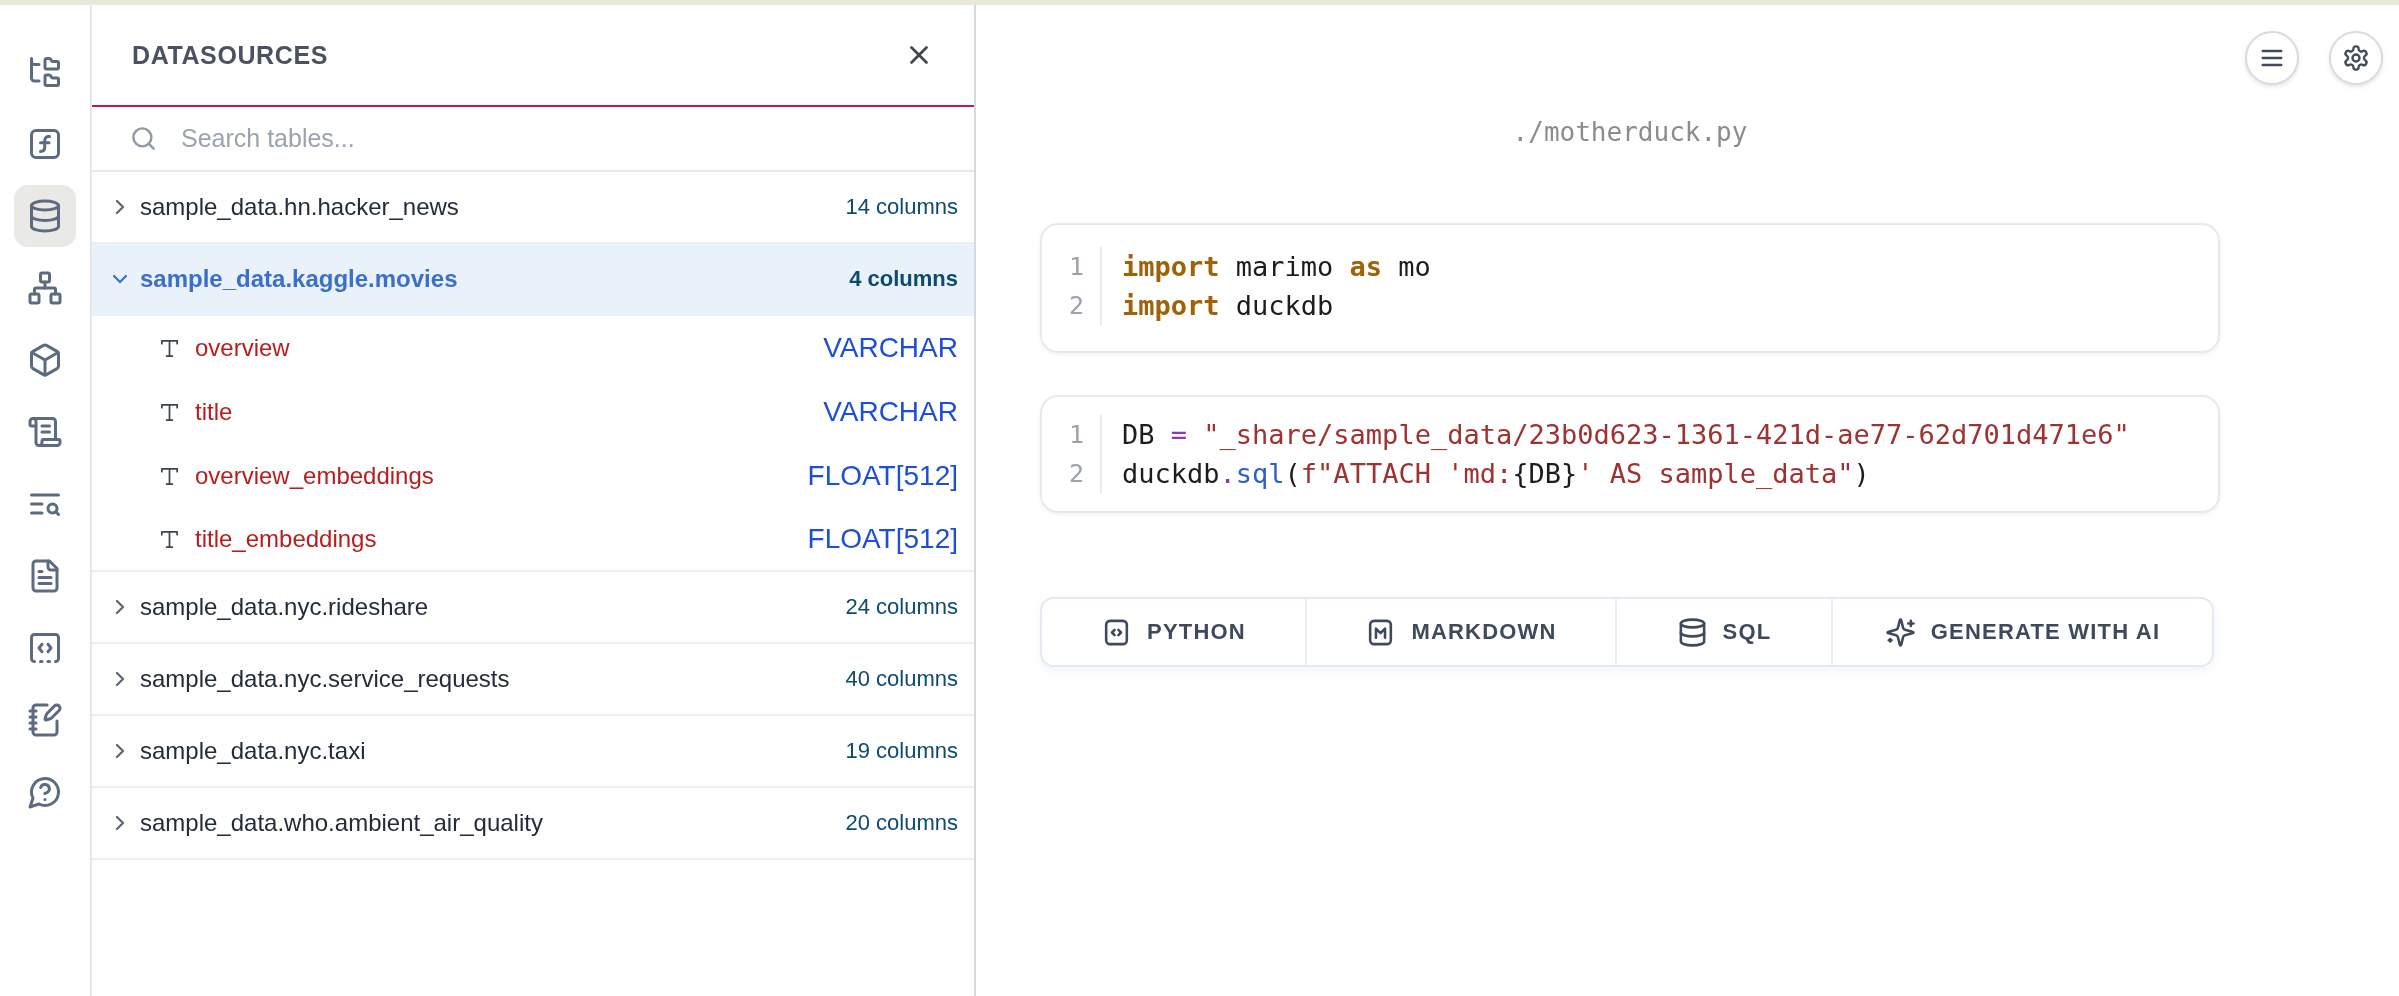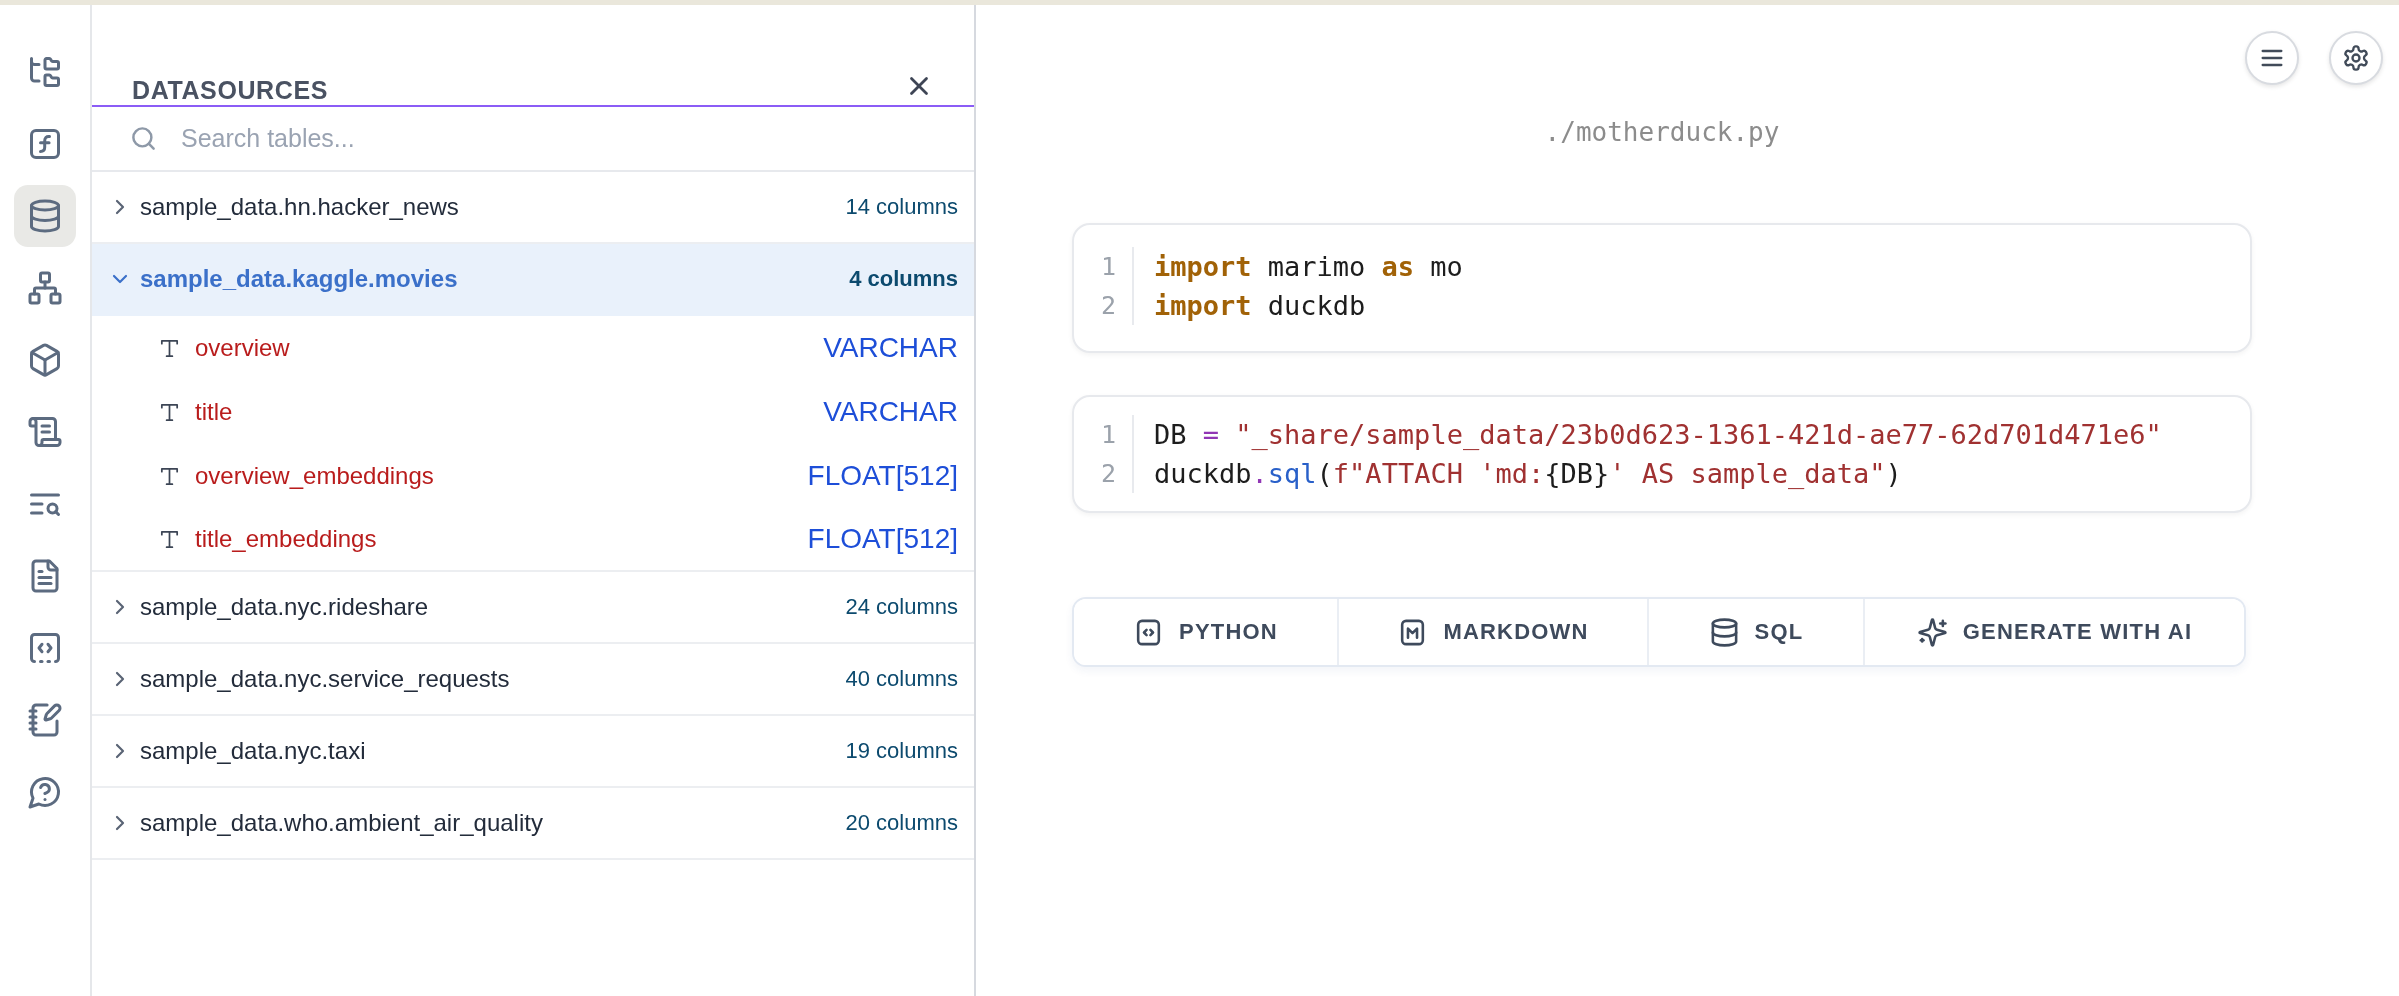--- a/index.html
+++ b/index.html
@@ -15,22 +15,22 @@
              display:flex; flex-direction:column; align-items:center; padding-top:36px; background:#fff; }
   .nav-btn { width:62px; height:62px; border-radius:14px; display:flex; align-items:center;
              justify-content:center; margin-bottom:10px; cursor:pointer; background:transparent; border:none; }
   .nav-btn.active { background:#e9e9e6; }
   .nav-btn svg { width:36px; height:36px; stroke:#5c6b80; stroke-width:2; fill:none;
                  stroke-linecap:round; stroke-linejoin:round; }
 
   
   .panel { width:884px; flex:0 0 884px; border-right:2px solid #d6d9df; background:#fff;
            display:flex; flex-direction:column; }
-  .panel-header { height:102px; flex:0 0 102px; display:flex; align-items:flex-end;
-                  justify-content:space-between; padding:0 36px 0 40px; border-bottom:2px solid #8b5cf6; }
+  .panel-header { height:102px; flex:0 0 102px; display:flex; align-items:center;
+                  justify-content:space-between; padding:0 36px 0 40px; border-bottom:2px solid #be185d; }
   .panel-title { font-size:25px; font-weight:700; letter-spacing:.6px; color:#4a5262; }
   .close-btn { background:none; border:none; cursor:pointer; padding:4px; }
   .close-btn svg { width:30px; height:30px; stroke:#3e4555; stroke-width:2.2; fill:none; stroke-linecap:round; }
 
   .search-row { height:65px; flex:0 0 65px; display:flex; align-items:center; gap:24px;
                 padding:0 16px 0 38px; border-bottom:2px solid #e7e9ed; }
   .search-row svg { width:27px; height:27px; stroke:#8e99a8; stroke-width:2.2; fill:none; stroke-linecap:round; }
   .search-input { flex:1; border:none; outline:none; font-size:25px; color:#374151;
                   font-family:"Liberation Sans", sans-serif; background:transparent; }
   .search-input::placeholder { color:#9aa3b2; }
@@ -48,21 +48,21 @@
 
   .sub-row { height:64px; display:flex; align-items:center; padding:0 16px 0 66px; background:#fff; }
   .sub-row.last { border-bottom:2px solid #eceef1; }
   .sub-row .type-icon { width:23px; height:23px; margin-right:14px; flex:0 0 23px; }
   .sub-row .type-icon svg { width:23px; height:23px; stroke:#3c4555; stroke-width:1.8; fill:none;
                             stroke-linecap:round; stroke-linejoin:round; }
   .col-name { flex:1; font-size:24px; color:#b91c1c; }
   .col-type { font-size:28px; color:#1d4ed8; }
 
   
-  .main { flex:1; position:relative; background:#fff; padding-left:96px; }
+  .main { flex:1; position:relative; background:#fff; padding-left:64px; }
   .header-actions { position:absolute; top:26px; right:16px; display:flex; gap:30px; }
   .circle-btn { width:54px; height:54px; border-radius:50%; background:#fff; border:2px solid #d8dbe0;
                 box-shadow:0 2px 4px rgba(0,0,0,.10); display:flex; align-items:center;
                 justify-content:center; cursor:pointer; }
   .circle-btn svg { width:28px; height:28px; stroke:#414b59; stroke-width:2; fill:none;
                     stroke-linecap:round; stroke-linejoin:round; }
 
   .filename { margin-top:112px; width:1180px; text-align:center;
               font-family:"DejaVu Sans Mono", monospace; font-size:26px; color:#8c8c8c; cursor:pointer; }
 

